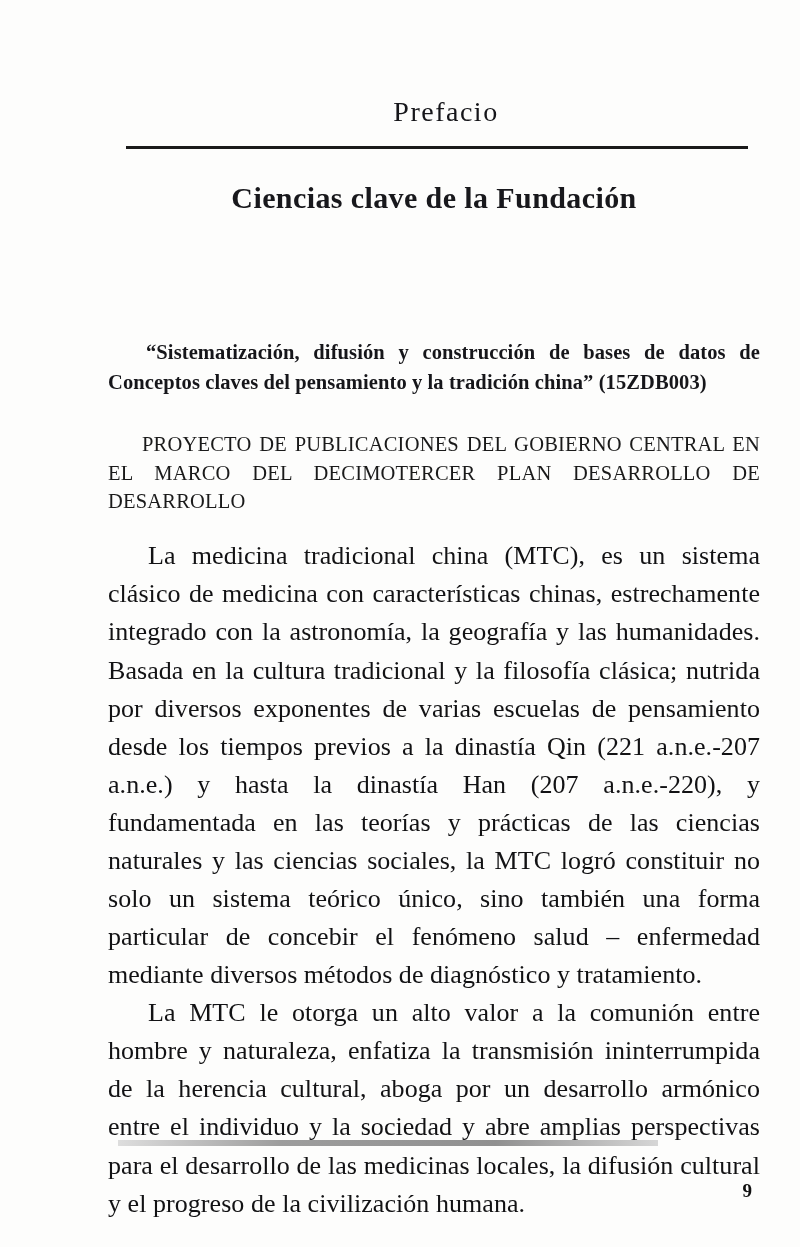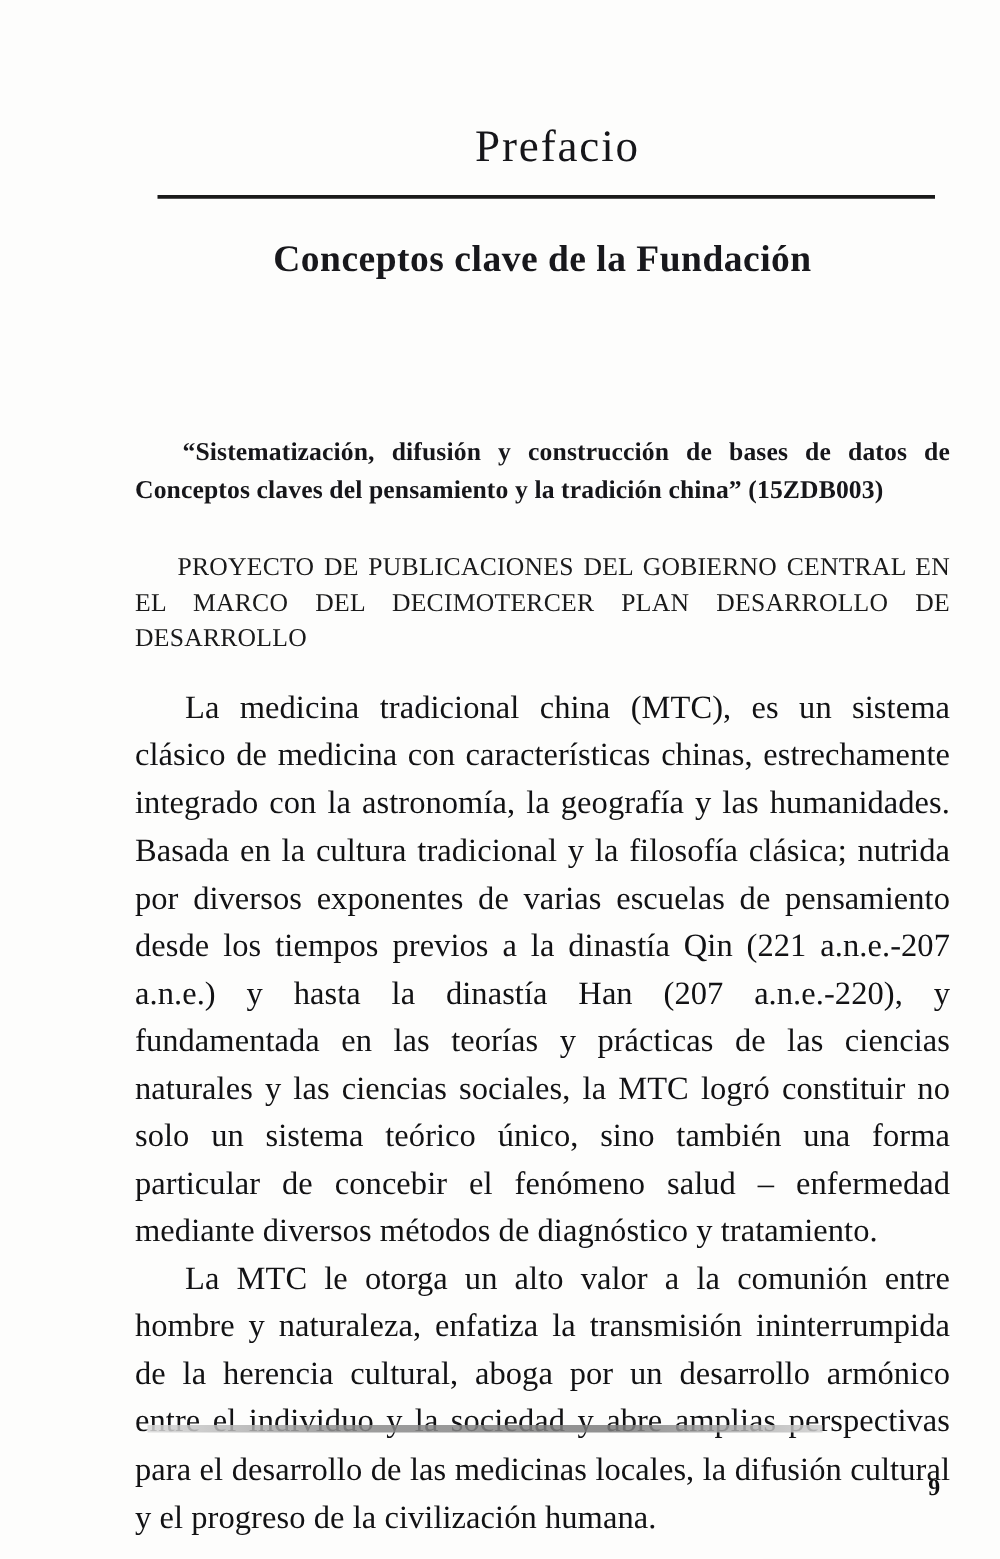--- a/index.html
+++ b/index.html
@@ -21,21 +21,21 @@
     background: #fdfdfc;
   }
   .content {
     position: absolute;
     left: 108px;
     top: 96px;
     width: 652px;
   }
   .chapter-title {
     font-family: "Liberation Serif", serif;
-    font-size: 36px;
+    font-size: 28px;
     font-weight: 400;
     letter-spacing: 1.5px;
     text-align: center;
     color: #16161a;
     margin: 0 0 18px 0;
     padding-left: 24px;
   }
   .rule {
     height: 3px;
     background: #1a1a1a;
@@ -114,21 +114,21 @@
 <body>
 
 <div class="page">
 
   <div class="content">
 
     <h1 class="chapter-title">Prefacio</h1>
 
     <div class="rule"></div>
 
-    <div class="subtitle">Conceptos clave de la Fundación</div>
+    <div class="subtitle">Ciencias clave de la Fundación</div>
 
     <div class="gap-large"></div>
 
     <p class="quote-block">“Sistematización, difusión y construcción de bases de datos de Conceptos claves del pensamiento y la tradición china” (15ZDB003)</p>
 
     <p class="caps-block">PROYECTO DE PUBLICACIONES DEL GOBIERNO CENTRAL EN EL MARCO DEL DECIMOTERCER PLAN DESARROLLO DE DESARROLLO</p>
 
     <p class="body-par">La medicina tradicional china (MTC), es un sistema clásico de medicina con características chinas, estrechamente integrado con la astronomía, la geografía y las humanidades. Basada en la cultura tradicional y la filosofía clásica; nutrida por diversos exponentes de varias escuelas de pensamiento desde los tiempos previos a la dinastía Qin (221 a.n.e.-207 a.n.e.) y hasta la dinastía Han (207 a.n.e.-220), y fundamentada en las teorías y prácticas de las ciencias naturales y las ciencias sociales, la MTC logró constituir no solo un sistema teórico único, sino también una forma particular de concebir el fenómeno salud – enfermedad mediante diversos métodos de diagnóstico y tratamiento.</p>
 
     <p class="body-par">La MTC le otorga un alto valor a la comunión entre hombre y naturaleza, enfatiza la transmisión ininterrumpida de la herencia cultural, aboga por un desarrollo armónico entre el individuo y la sociedad y abre amplias perspectivas para el desarrollo de las medicinas locales, la difusión cultural y el progreso de la civilización humana.</p>

